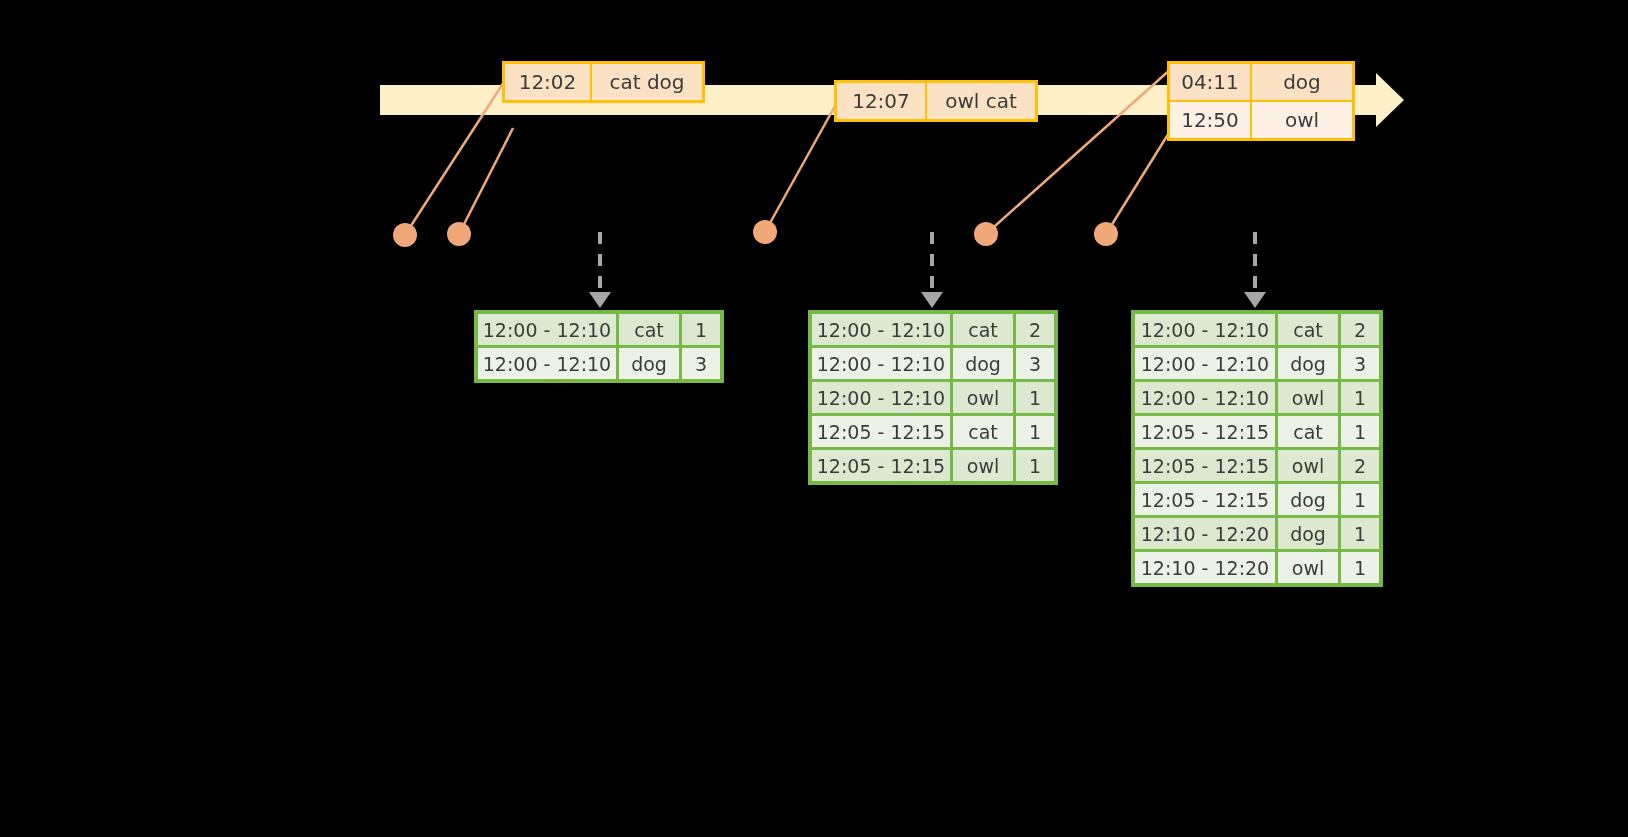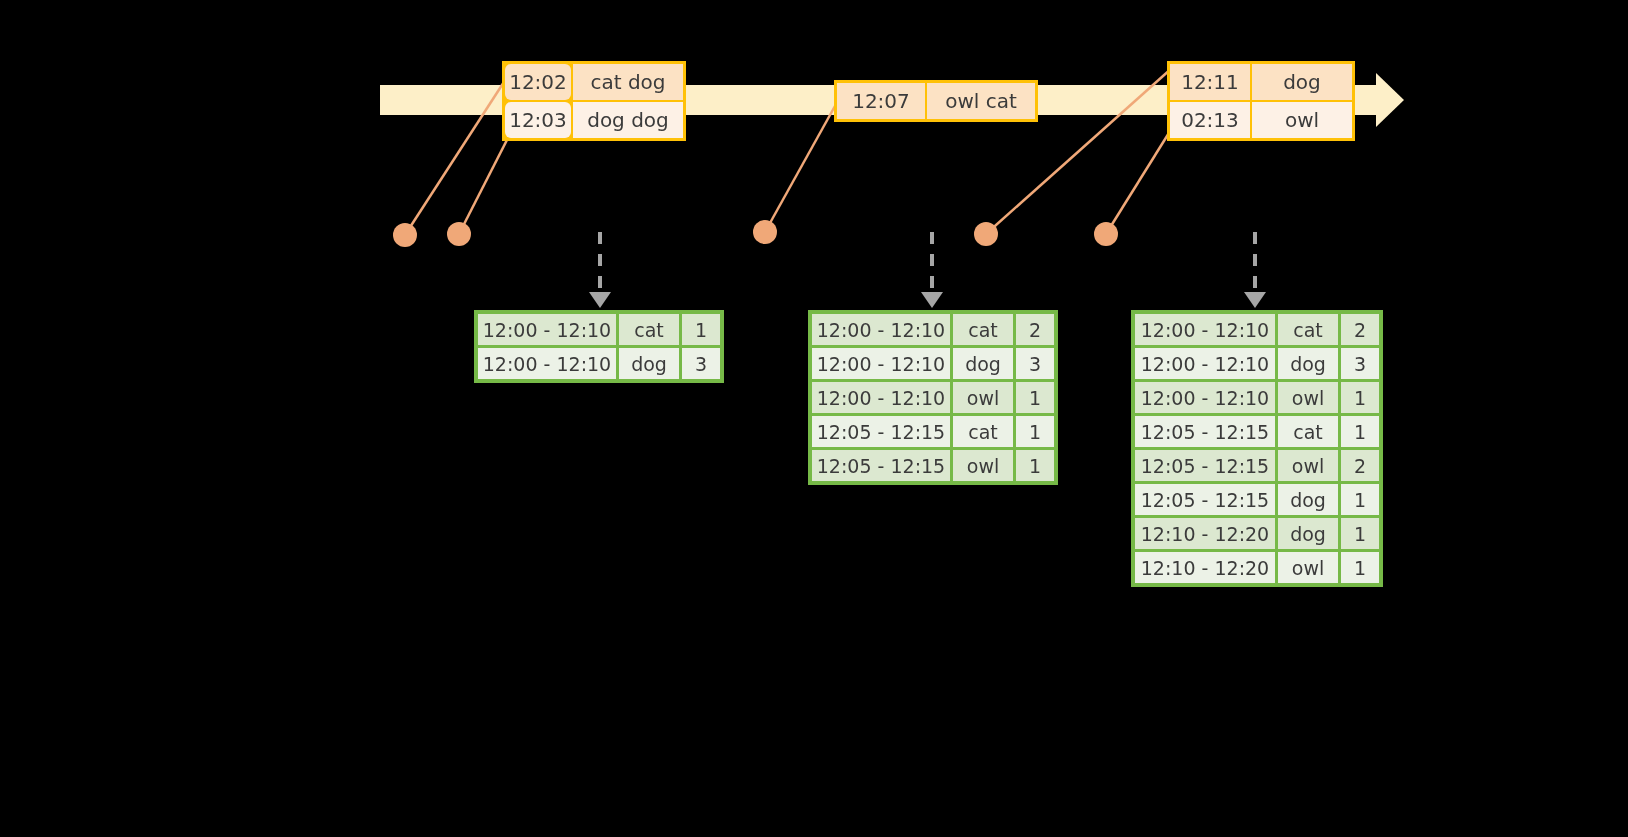--- a/index.html
+++ b/index.html
@@ -58,21 +58,21 @@
     font-size: 20px;
     color: #3b3b3b;
     box-sizing: border-box;
   }
   .event-row.shade-a .event-cell { background: #FCE2C4; }
   .event-row.shade-b .event-cell { background: #FDF1E6; }
   .event-cell.time { width: 85px; }
   .event-cell.words { width: 115px; }
 
   #event-box-1 { left: 502px; top: 61px; }
-  #event-box-1 .event-cell.time  { width: 66px; border-radius: 6px; }
+  #event-box-1 .event-cell.time  { width: 85px; }
   #event-box-1 .event-cell.words { width: 110px; text-align: center; }
 
   #event-box-2 { left: 834px; top: 80px; }
   #event-box-2 .event-cell.time  { width: 88px; }
   #event-box-2 .event-cell.words { width: 108px; }
 
   #event-box-3 { left: 1167px; top: 61px; }
   #event-box-3 .event-cell.time  { width: 80px; }
   #event-box-3 .event-cell.words { width: 100px; }
 
@@ -156,38 +156,34 @@
         <line x1="1255" y1="232" x2="1255" y2="294" stroke="#A6A6A6" stroke-width="4" stroke-dasharray="12 10"></line>
         <path d="M1244,292 L1255,308 L1266,292 Z" fill="#A6A6A6"></path>
       </g>
   </svg>
 
   <div class="event-box" id="event-box-1">
       <div class="event-row shade-a">
         <div class="event-cell time">12:02</div>
         <div class="event-cell words">cat dog</div>
       </div>
-      <div class="event-row shade-b">
-        <div class="event-cell time">12:03</div>
-        <div class="event-cell words">dog dog</div>
-      </div>
     </div>
   <div class="event-box" id="event-box-2">
       <div class="event-row shade-a">
         <div class="event-cell time">12:07</div>
         <div class="event-cell words">owl cat</div>
       </div>
     </div>
   <div class="event-box" id="event-box-3">
       <div class="event-row shade-a">
-        <div class="event-cell time">12:11</div>
+        <div class="event-cell time">04:11</div>
         <div class="event-cell words">dog</div>
       </div>
       <div class="event-row shade-b">
-        <div class="event-cell time">02:13</div>
+        <div class="event-cell time">12:50</div>
         <div class="event-cell words">owl</div>
       </div>
     </div>
 
   <div class="result-table" id="result-table-1">
       <div class="res-row shade-a">
         <div class="res-cell window">12:00 - 12:10</div>
         <div class="res-cell word">cat</div>
         <div class="res-cell count">1</div>
       </div>

